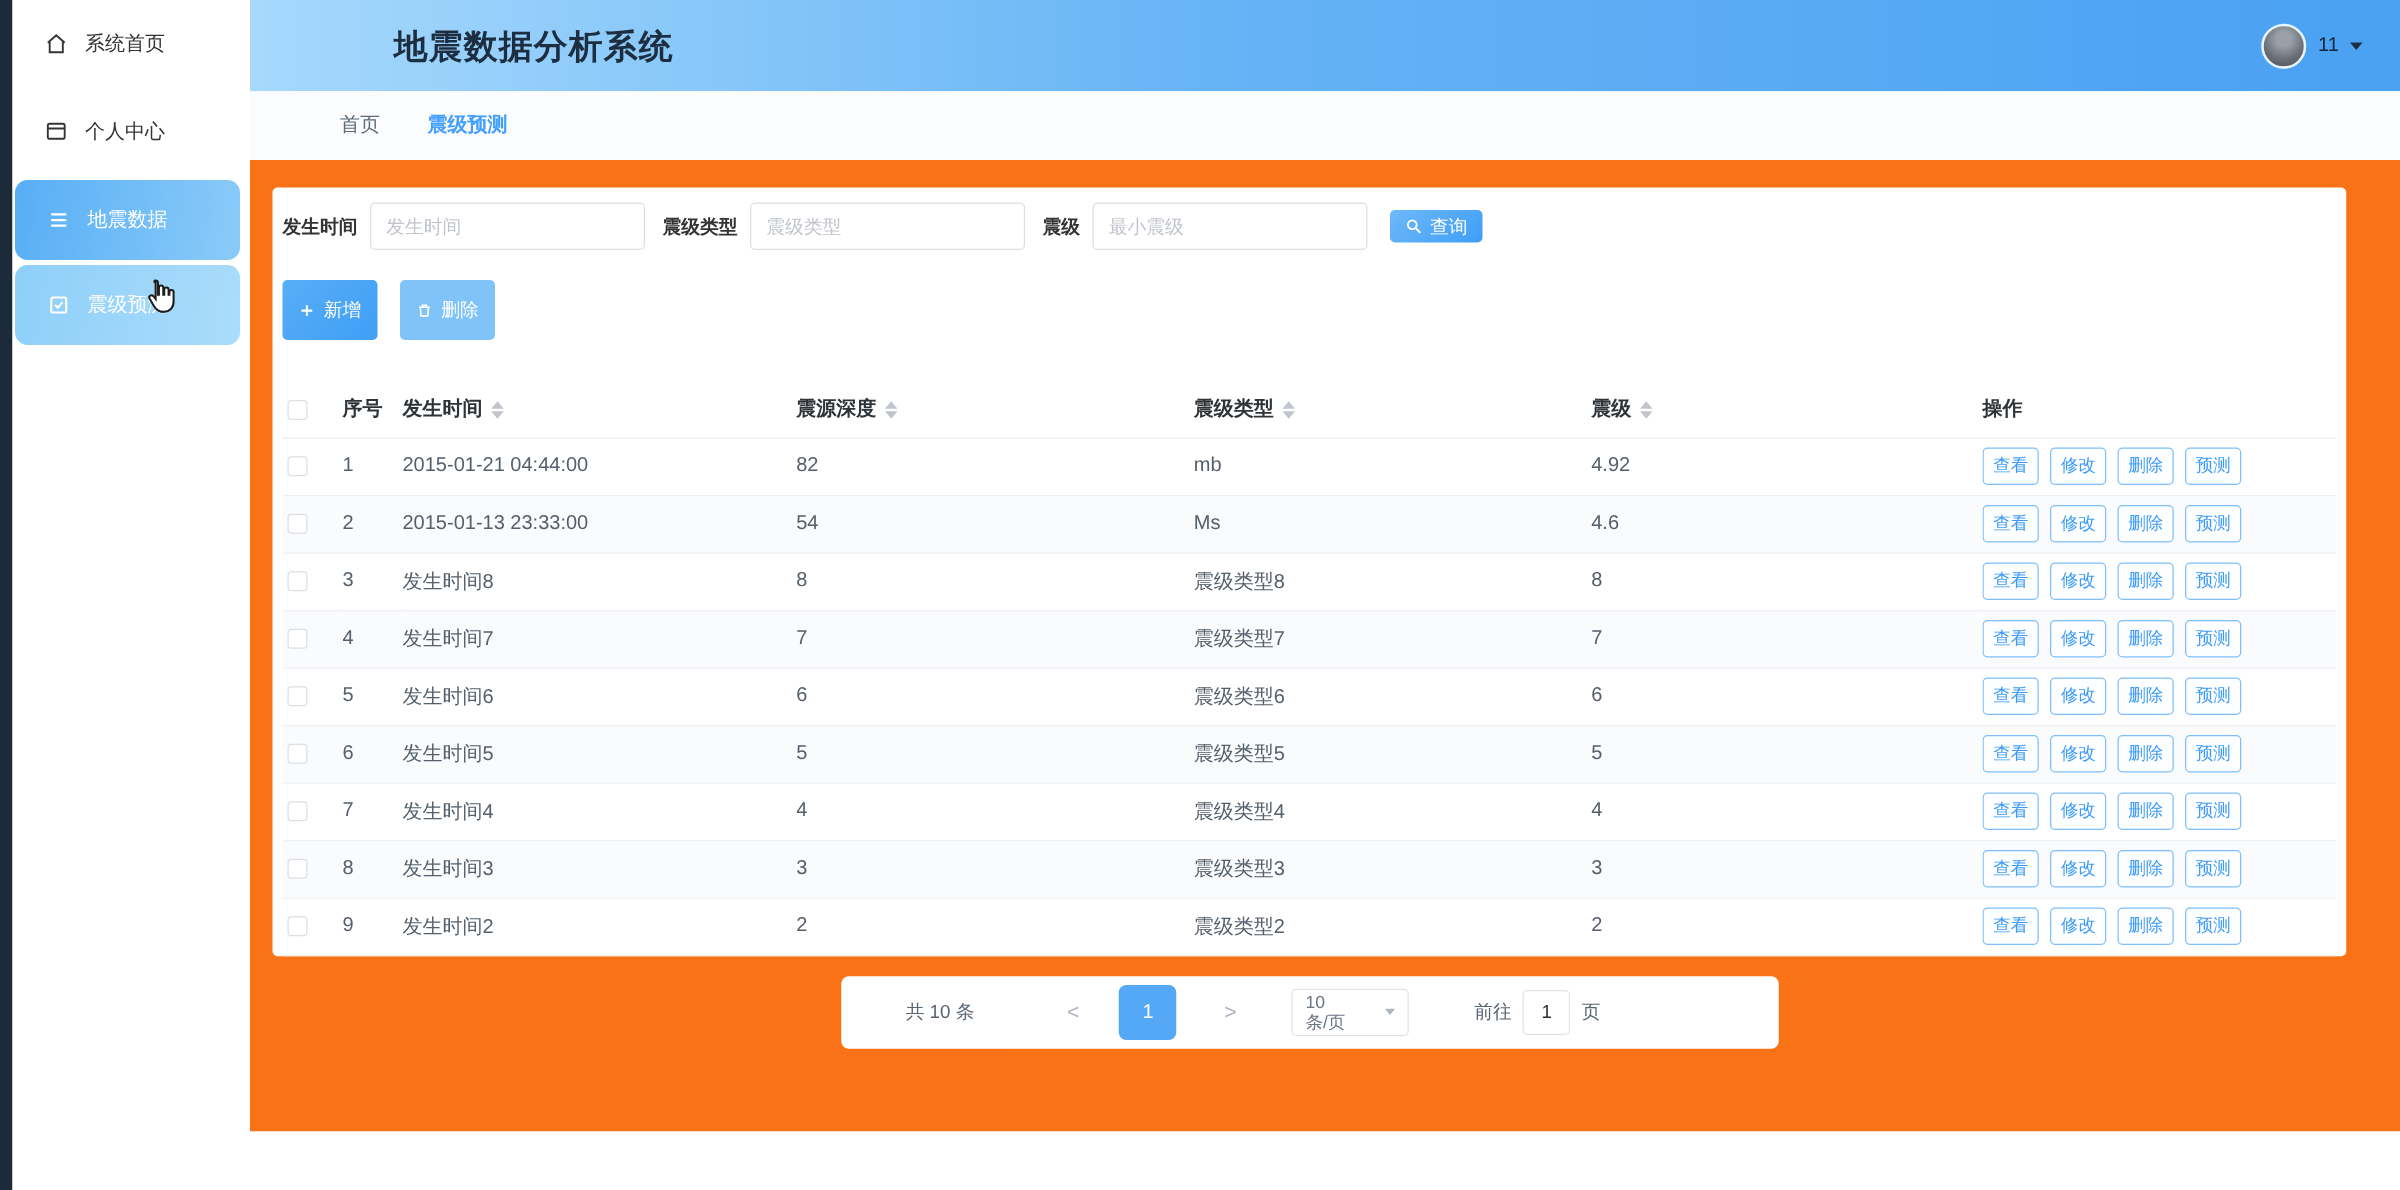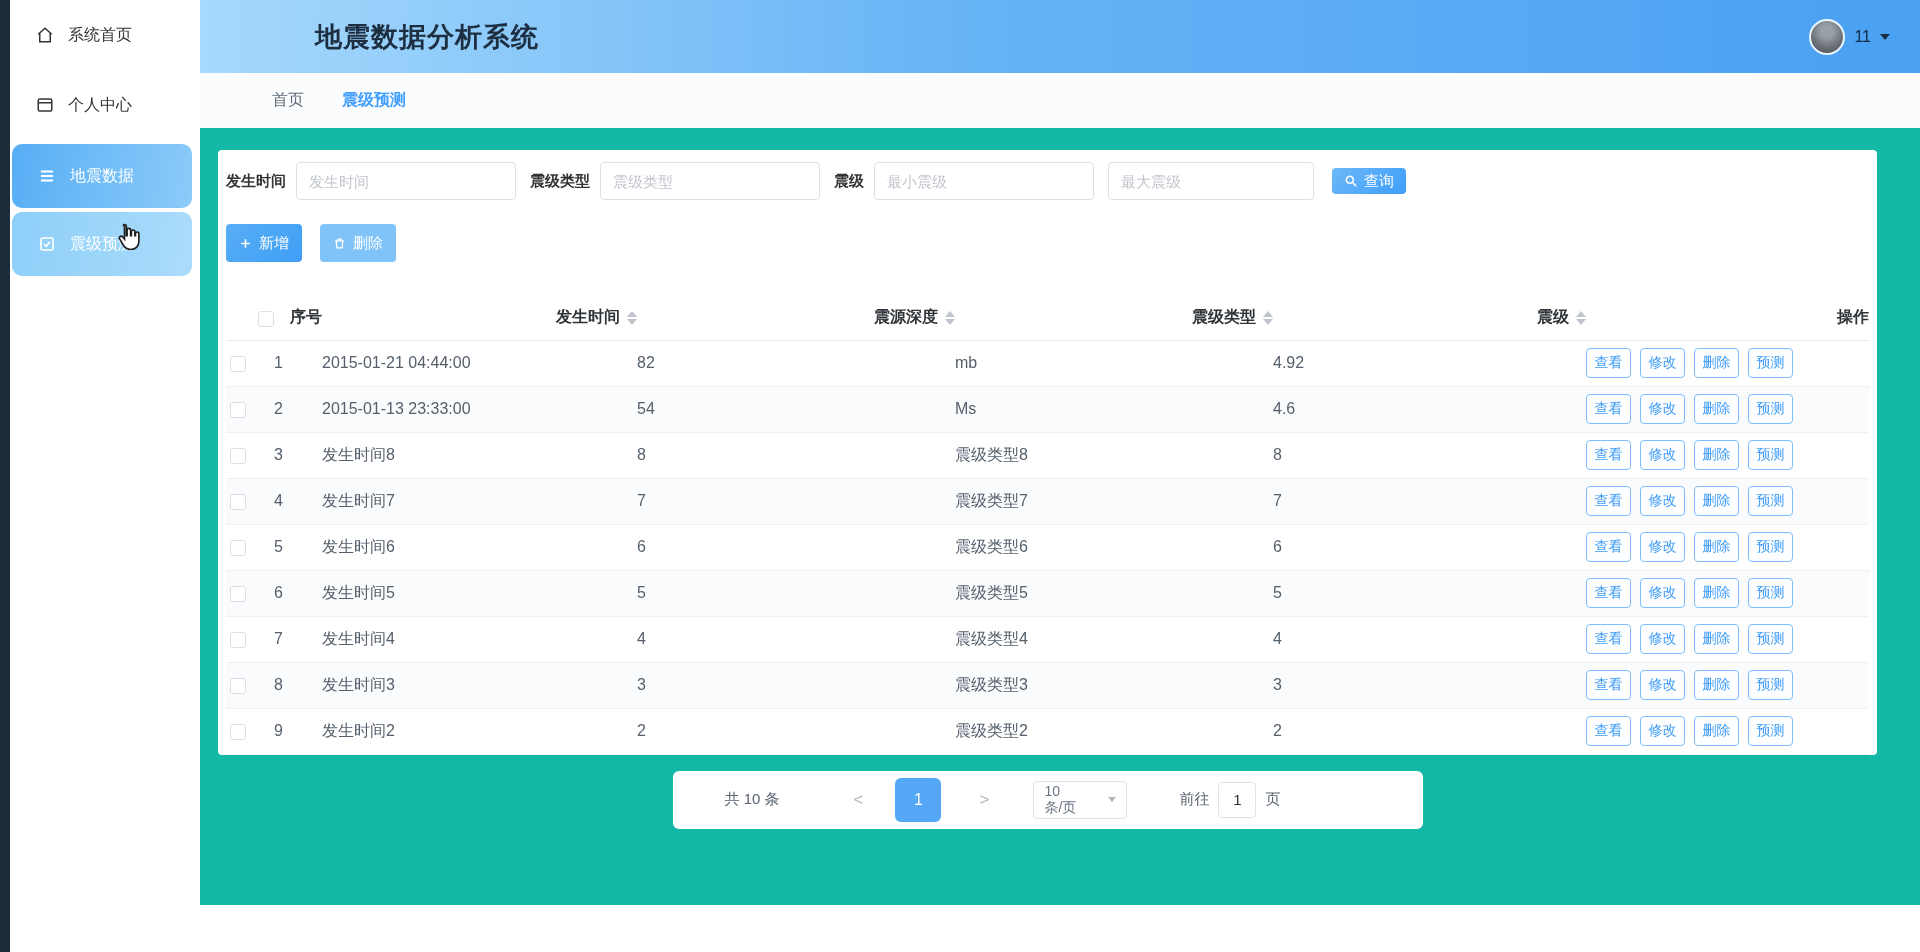--- a/index.html
+++ b/index.html
@@ -50,21 +50,21 @@
   .caret-down { width:0; height:0; border-left:5px solid transparent; border-right:5px solid transparent; border-top:6px solid #1c2e40; }
 
   .tabs {
     height:55px; flex:none; background:#fbfcfd;
     display:flex; align-items:center; gap:38px; padding-left:72px;
     font-size:16px; color:#5f6b7a;
   }
   .tab { cursor:pointer; }
   .tab.active { color:#409eff; font-weight:600; }
 
-  .content { background:#14b8a6; height:777px; flex:none; padding:22px 43px 0 18px; }
+  .content { background:#f97316; height:777px; flex:none; padding:22px 43px 0 18px; }
 
   .panel { background:#fff; border-radius:4px; padding:12px 8px 0 8px; }
 
   
   .filter-row { display:flex; align-items:center; height:38px; }
   .f-group { display:flex; align-items:center; margin-right:14px; }
   .f-label { font-weight:600; font-size:15px; color:#333; margin-right:10px; white-space:nowrap; }
   .f-input {
     height:38px; border:1px solid #dcdfe6; border-radius:4px;
     padding:0 12px; font-size:15px; color:#333; outline:none; background:#fff;
@@ -75,30 +75,30 @@
   .btn-search {
     margin-left:4px; width:74px; height:26px; border:none; border-radius:4px;
     background:linear-gradient(135deg,#6db8f8,#3f9ef9); color:#fff; font-size:15px;
     display:inline-flex; align-items:center; justify-content:center; gap:6px; cursor:pointer;
     font-family:inherit;
   }
 
   
   .toolbar { margin-top:24px; display:flex; gap:18px; }
   .btn-add, .btn-del {
-    height:38px; padding:0 13px; border:none; border-radius:4px; color:#fff; font-size:15px;
+    height:48px; padding:0 13px; border:none; border-radius:4px; color:#fff; font-size:15px;
     display:inline-flex; align-items:center; gap:7px; cursor:pointer; font-family:inherit;
   }
   .btn-add { background:linear-gradient(135deg,#58aef7,#3f9ef5); }
   .btn-del { background:#7fc3f8; }
 
   
   table.data-table { width:100%; border-collapse:collapse; margin-top:34px; table-layout:fixed; }
   .data-table th {
-    height:44px; font-size:16px; color:#2e3338; font-weight:bold; text-align:right;
+    height:44px; font-size:16px; color:#2e3338; font-weight:bold; text-align:left;
     border-bottom:1px solid #e9edf2; white-space:nowrap;
   }
   .data-table td {
     height:46px; font-size:16px; color:#55606c; text-align:left;
     border-bottom:1px solid #eef0f4; white-space:nowrap; overflow:hidden;
   }
   .data-table tbody tr:nth-child(even) { background:#fafbfd; }
   .col-check { padding-left:4px; }
   .checkbox {
     width:16px; height:16px; display:inline-block; border:1px solid #dcdfe6;
@@ -210,23 +210,20 @@
             <span class="f-label">发生时间</span>
             <input class="f-input w220" placeholder="发生时间" style="">
           </div>
           <div class="f-group">
             <span class="f-label">震级类型</span>
             <input class="f-input w220" placeholder="震级类型" style="">
           </div>
           <div class="f-group">
             <span class="f-label">震级</span>
             <input class="f-input w220" placeholder="最小震级" style="">
-          </div>
-          <div class="f-group">
-            <input class="f-input w206" placeholder="最大震级" style="">
           </div>
           <button class="btn-search">
             <span>
               <svg width="14" height="14" viewBox="0 0 24 24" fill="none" stroke="#fff" stroke-width="2.6">
                   <circle cx="10" cy="10" r="6"></circle>
                   <path d="M15 15 L21 21"></path>
                 </svg>
             </span>
             <span>查询</span>
           </button>

